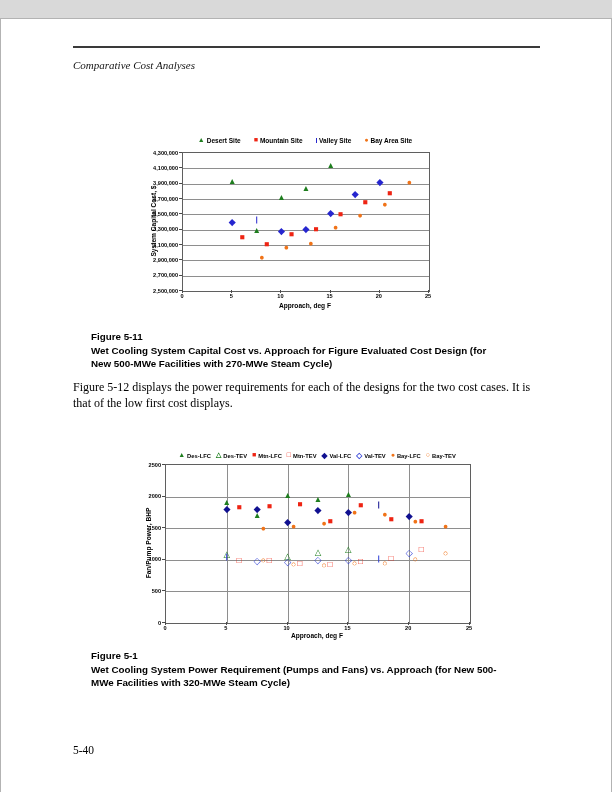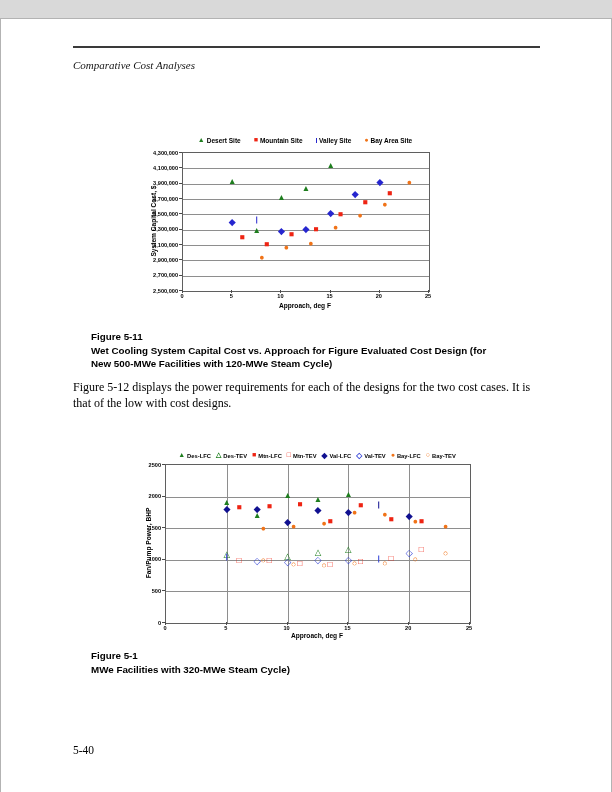--- a/index.html
+++ b/index.html
@@ -138,26 +138,26 @@
       <div class="tickmark" style="left: 235.8px; top: 163px; width: 1px; height: 3px;"></div>
       <div class="xlab" style="left: 275px; width: 20px; top: 166px;">25</div>
       <div class="tickmark" style="left: 285px; top: 163px; width: 1px; height: 3px;"></div>
       <div class="xtitle" style="left: 39px; width: 246px; top: 175px;">Approach, deg F</div>
       <div class="ytitle" style="left: 10px; top: 94px; transform: translate(-50%, -50%) rotate(-90deg);">System Capital Cost, $</div>
     </div>
 
   <div class="caption" id="cap1">
     <div>Figure 5-11</div>
     <div>Wet Cooling System Capital Cost vs. Approach for Figure Evaluated Cost Design (for</div>
-    <div>New 500-MWe Facilities with 120-MWe Steam Cycle)</div>
+    <div>New 500-MWe Facilities with 270-MWe Steam Cycle)</div>
   </div>
 
   <div class="body-text">
     <div>Figure 5-12 displays the power requirements for each of the designs for the two cost cases. It is</div>
-    <div>that of the low with cost designs.</div>
+    <div>that of the low first cost displays.</div>
   </div>
 
   <div class="chart" id="chart2">
       <div class="legend" style="left: 24px; top: 7px; width: 304px; gap: 5px; font-size: 5.8px;">
         <div class="legend-item">
           <span style="position: relative; display: inline-flex; align-items: center;">
             <span class="marker" style="color: rgb(30, 126, 30); font-size: 6.97px; position: static; transform: none;">▲</span>
           </span>
           <span>Des-LFC</span>
         </div>
@@ -288,19 +288,20 @@
       <div class="xlab" style="left: 257.2px; width: 20px; top: 180px;">20</div>
       <div class="tickmark" style="left: 267.2px; top: 177px; width: 1px; height: 3px;"></div>
       <div class="xlab" style="left: 318px; width: 20px; top: 180px;">25</div>
       <div class="tickmark" style="left: 328px; top: 177px; width: 1px; height: 3px;"></div>
       <div class="xtitle" style="left: 24px; width: 304px; top: 187px;">Approach, deg F</div>
       <div class="ytitle" style="left: 7px; top: 98px; transform: translate(-50%, -50%) rotate(-90deg);">Fan/Pump Power, BHP</div>
     </div>
 
   <div class="caption" id="cap2">
     <div>Figure 5-1</div>
+    <div>Wet Cooling System Power Requirement (Pumps and Fans) vs. Approach (for New 500-</div>
     <div>MWe Facilities with 320-MWe Steam Cycle)</div>
   </div>
 
   <div class="page-number">5-40</div>
   <div class="bottom-strip"></div>
   <div class="bottom-tab"></div>
 </div>
 
 </body></html>

